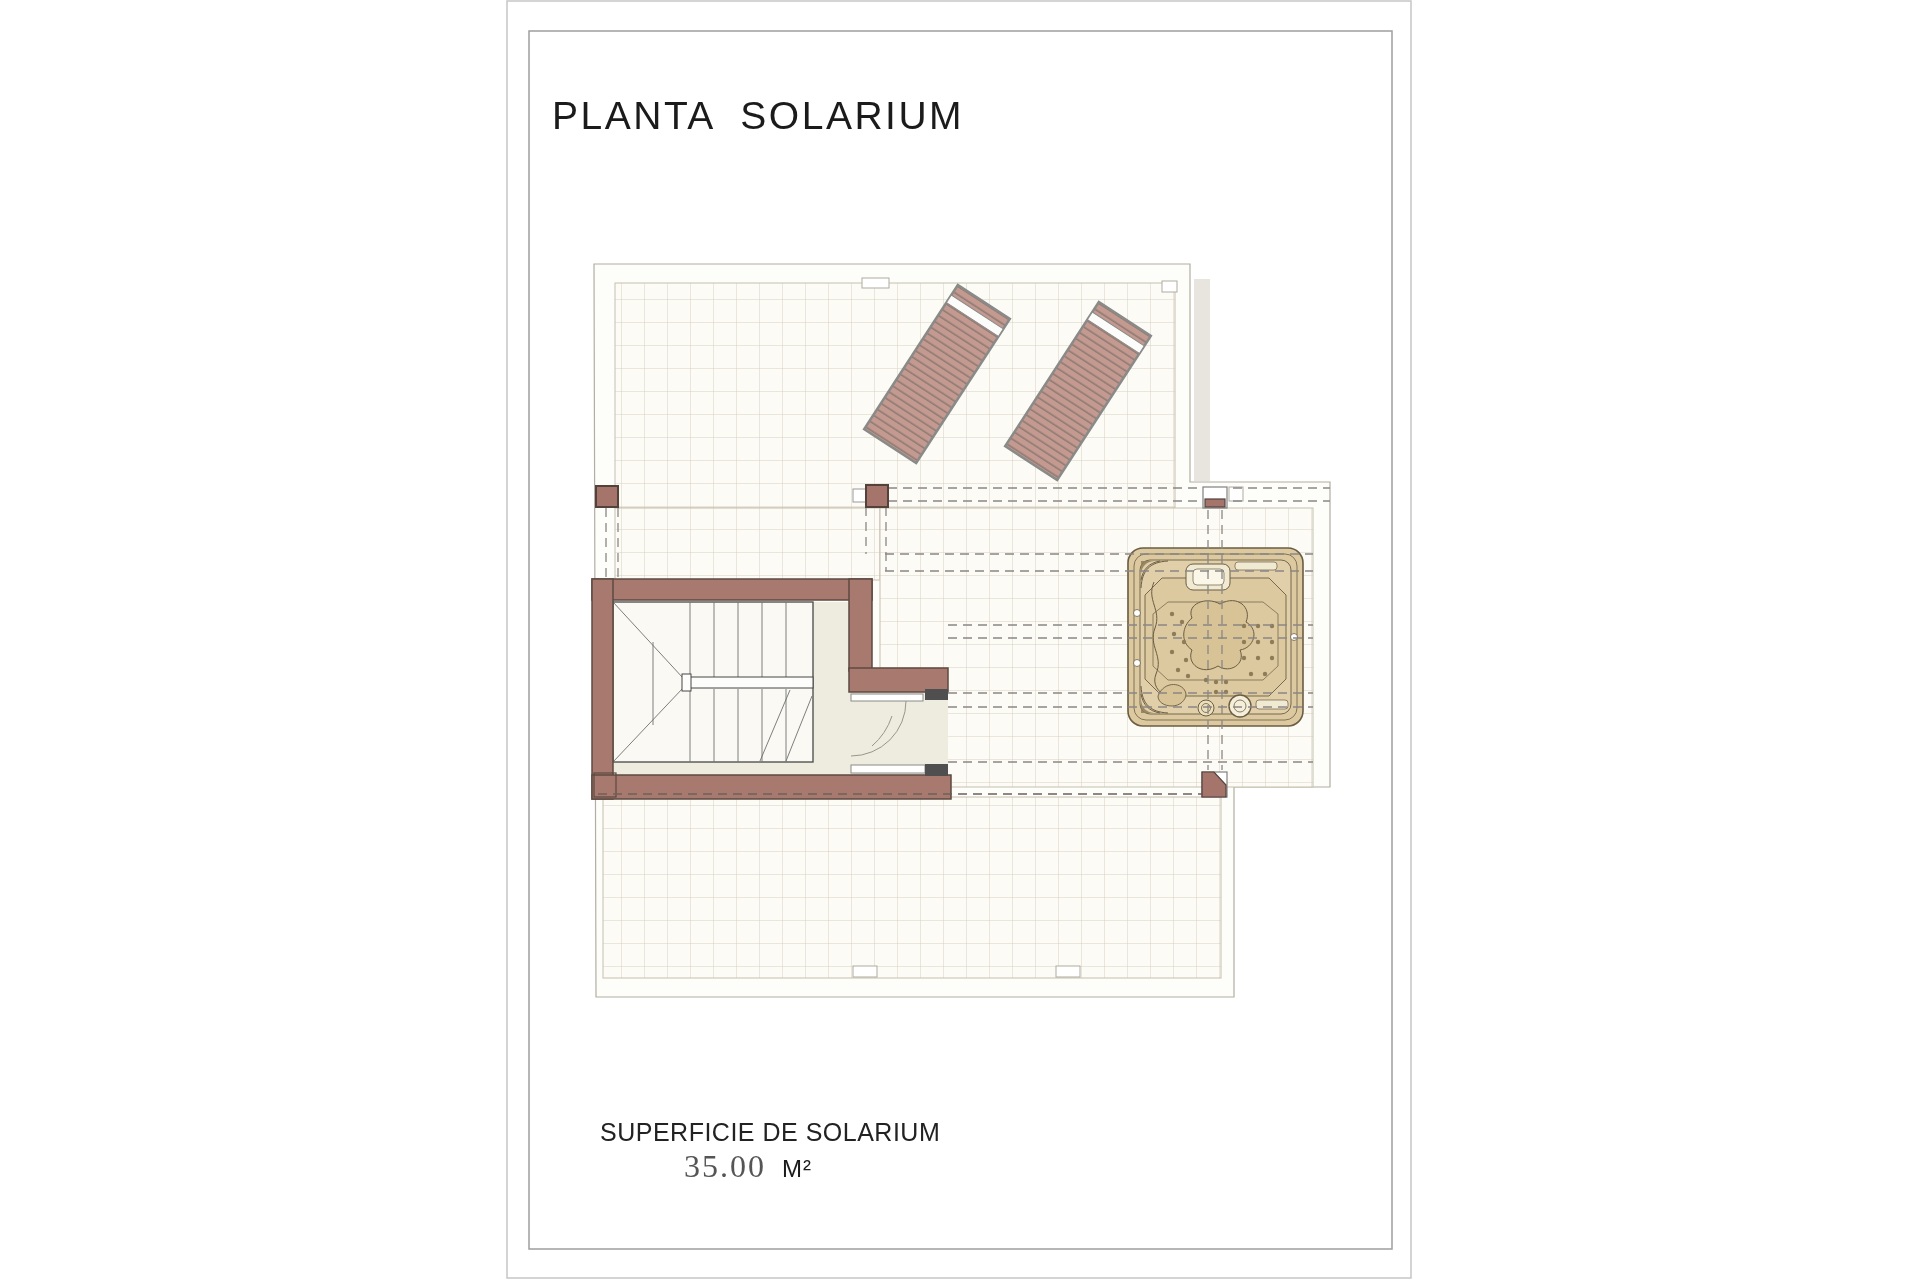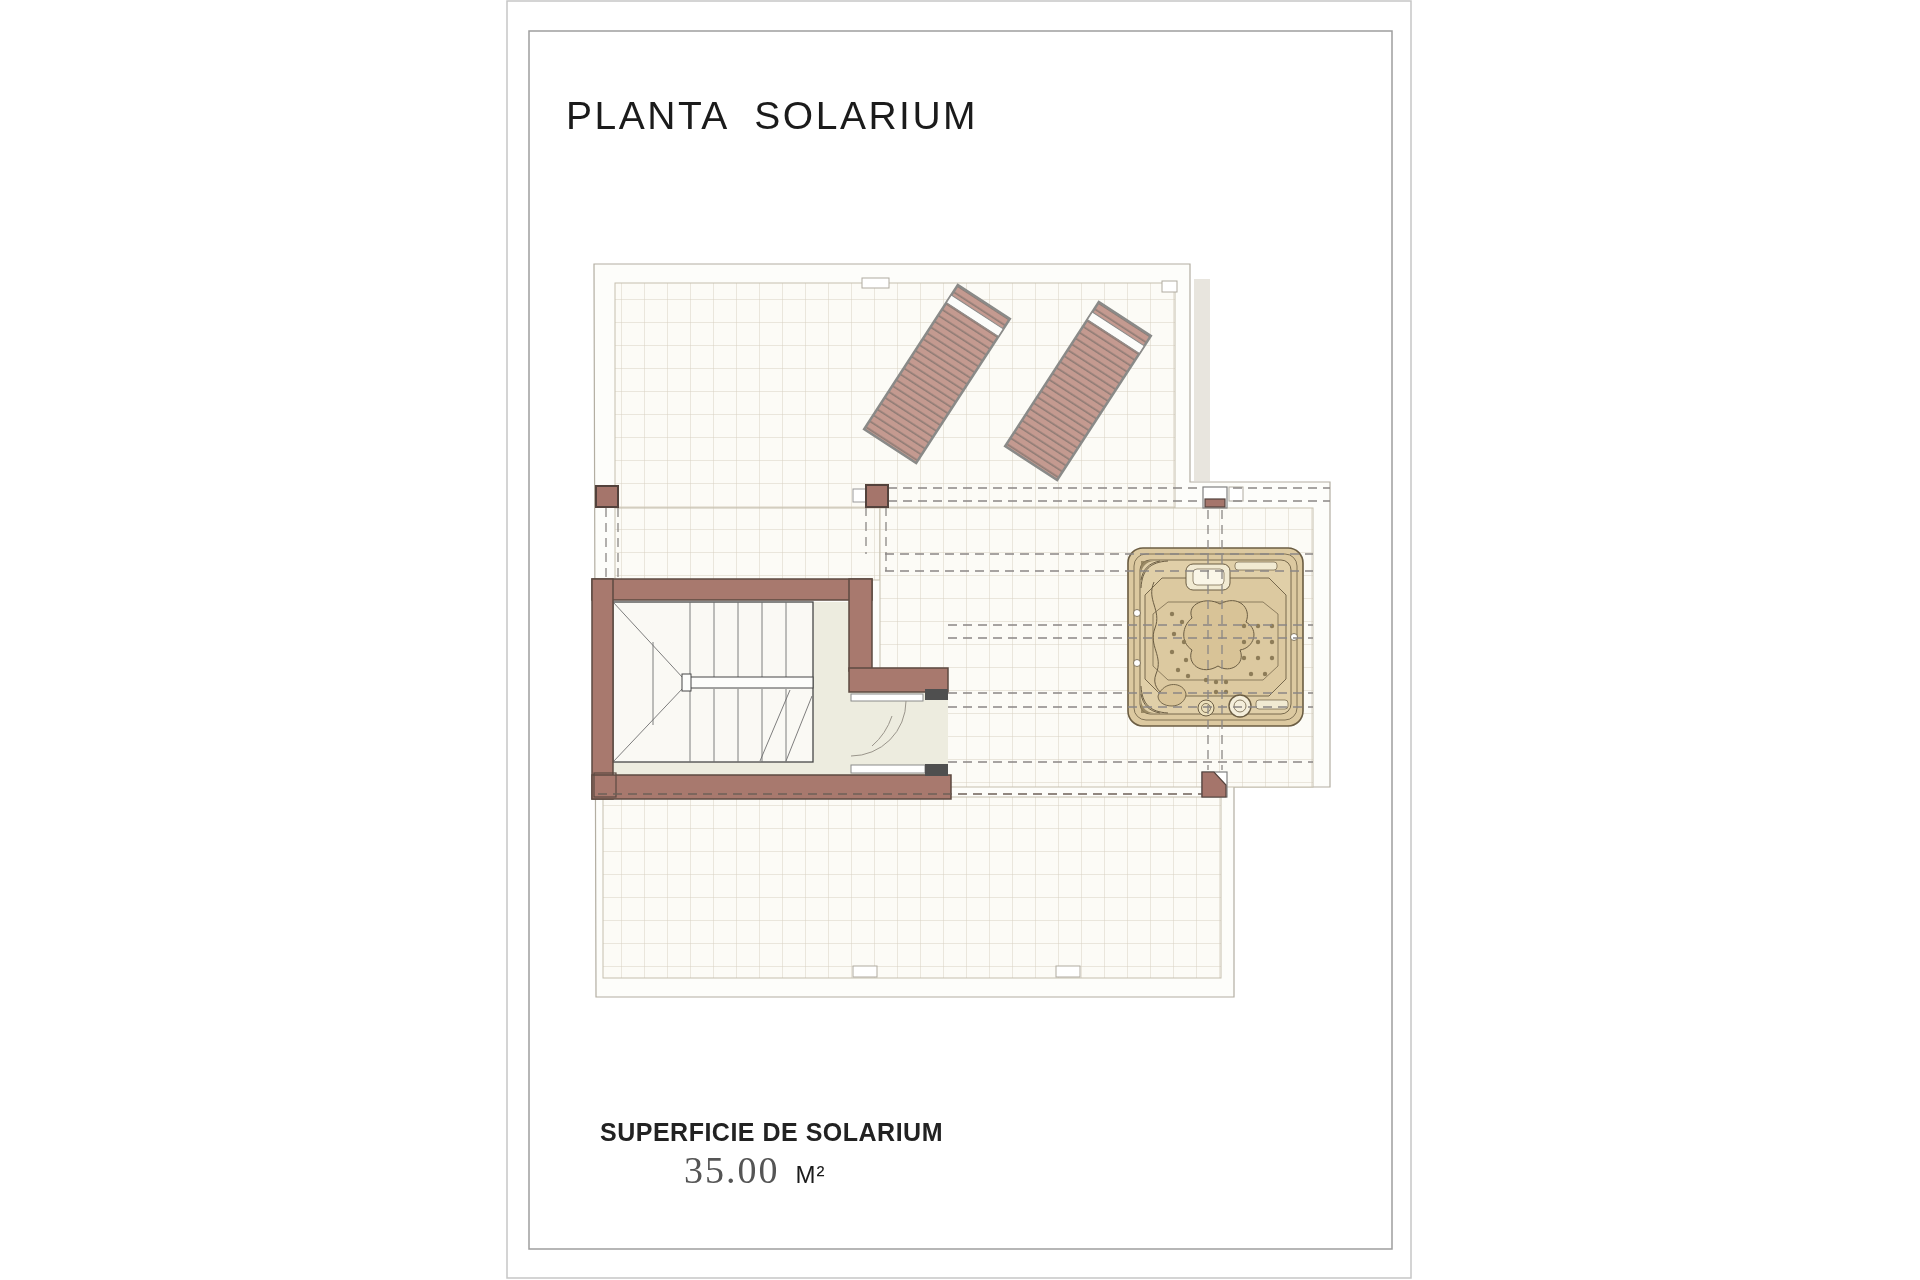--- a/index.html
+++ b/index.html
@@ -1,24 +1,24 @@
 <!DOCTYPE html>
 <html><head>
 <meta charset="utf-8">
 <style>
   html,body{margin:0;padding:0;background:#ffffff;}
   .stage{position:relative;width:1920px;height:1280px;background:#ffffff;overflow:hidden;
          font-family:"Liberation Sans", sans-serif;}
   .plan-svg{position:absolute;left:0;top:0;width:1920px;height:1280px;}
-  .title{position:absolute;left:566px;top:94px;font-size:39px;letter-spacing:2.5px;
+  .title{position:absolute;left:552px;top:94px;font-size:39px;letter-spacing:2.5px;
          color:#1b1b1b;white-space:pre;font-weight:400;}
   .surface-label{position:absolute;left:600px;top:1118px;font-size:25px;letter-spacing:.5px;
-         color:#222222;font-weight:700;}
+         color:#222222;font-weight:400;}
   .surface-value{position:absolute;left:684px;top:1148px;display:flex;align-items:baseline;}
-  .surface-value .num{font-family:"Liberation Serif", serif;font-size:38px;letter-spacing:2px;color:#555555;}
+  .surface-value .num{font-family:"Liberation Serif", serif;font-size:32px;letter-spacing:2px;color:#555555;}
   .surface-value .unit{font-size:24px;color:#1b1b1b;margin-left:16px;letter-spacing:1px;}
 </style>
 </head>
 <body>
 
 <div class="stage">
 
   <svg class="plan-svg" viewBox="0 0 1920 1280" xmlns="http://www.w3.org/2000/svg">
     <defs>
       <pattern id="tile" width="23" height="23" patternUnits="userSpaceOnUse">

